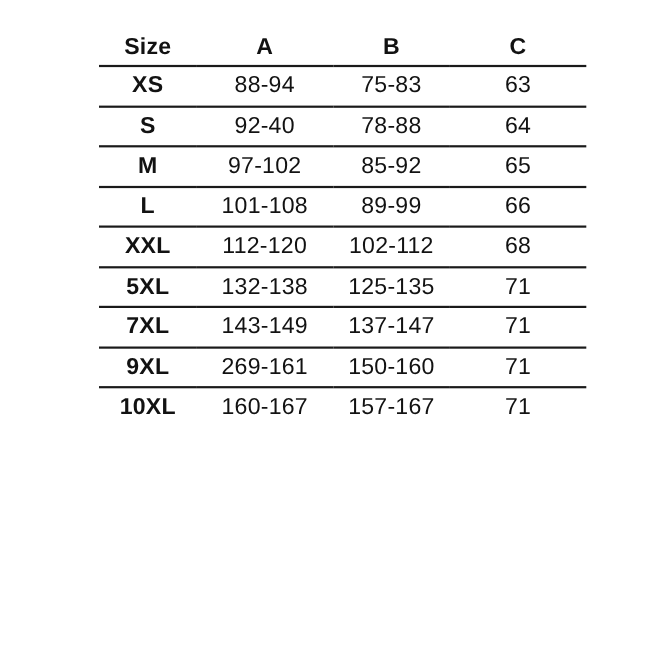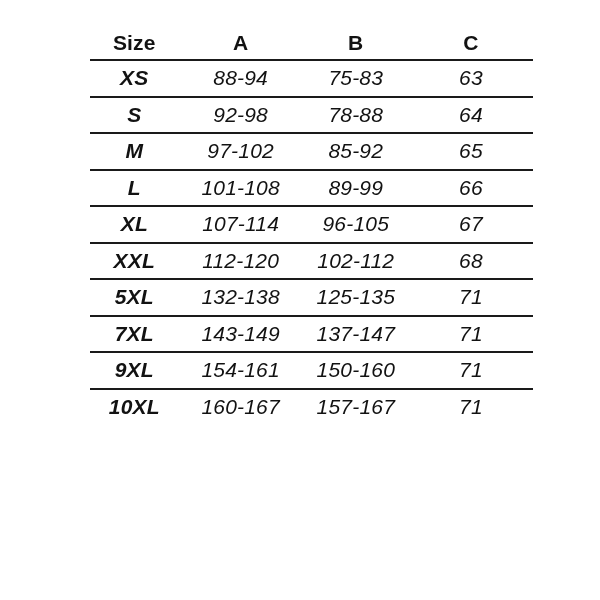--- a/index.html
+++ b/index.html
@@ -41,21 +41,20 @@
     height: 34.5px;
     white-space: nowrap;
   }
   table.size-chart thead th {
     font-weight: bold;
     border-bottom: 2px solid #1a1a1a;
     height: 33px;
   }
   table.size-chart tbody tr {
     border-bottom: 2px solid #1a1a1a;
-    font-style: italic;
   }
   table.size-chart tbody tr:last-child {
     border-bottom: none;
   }
   table.size-chart tbody th {
     font-weight: bold;
   }
   table.size-chart tbody td {
     font-weight: normal;
   }
@@ -81,41 +80,35 @@
     </thead>
     <tbody>
         <tr>
           <th>XS</th>
           <td>88-94</td>
           <td>75-83</td>
           <td>63</td>
         </tr>
         <tr>
           <th>S</th>
-          <td>92-98</td>
+          <td>92-40</td>
           <td>78-88</td>
           <td>64</td>
         </tr>
         <tr>
           <th>M</th>
           <td>97-102</td>
           <td>85-92</td>
           <td>65</td>
         </tr>
         <tr>
           <th>L</th>
           <td>101-108</td>
           <td>89-99</td>
           <td>66</td>
-        </tr>
-        <tr>
-          <th>XL</th>
-          <td>107-114</td>
-          <td>96-105</td>
-          <td>67</td>
         </tr>
         <tr>
           <th>XXL</th>
           <td>112-120</td>
           <td>102-112</td>
           <td>68</td>
         </tr>
         <tr>
           <th>5XL</th>
           <td>132-138</td>
@@ -123,21 +116,21 @@
           <td>71</td>
         </tr>
         <tr>
           <th>7XL</th>
           <td>143-149</td>
           <td>137-147</td>
           <td>71</td>
         </tr>
         <tr>
           <th>9XL</th>
-          <td>154-161</td>
+          <td>269-161</td>
           <td>150-160</td>
           <td>71</td>
         </tr>
         <tr>
           <th>10XL</th>
           <td>160-167</td>
           <td>157-167</td>
           <td>71</td>
         </tr>
       </tbody>

